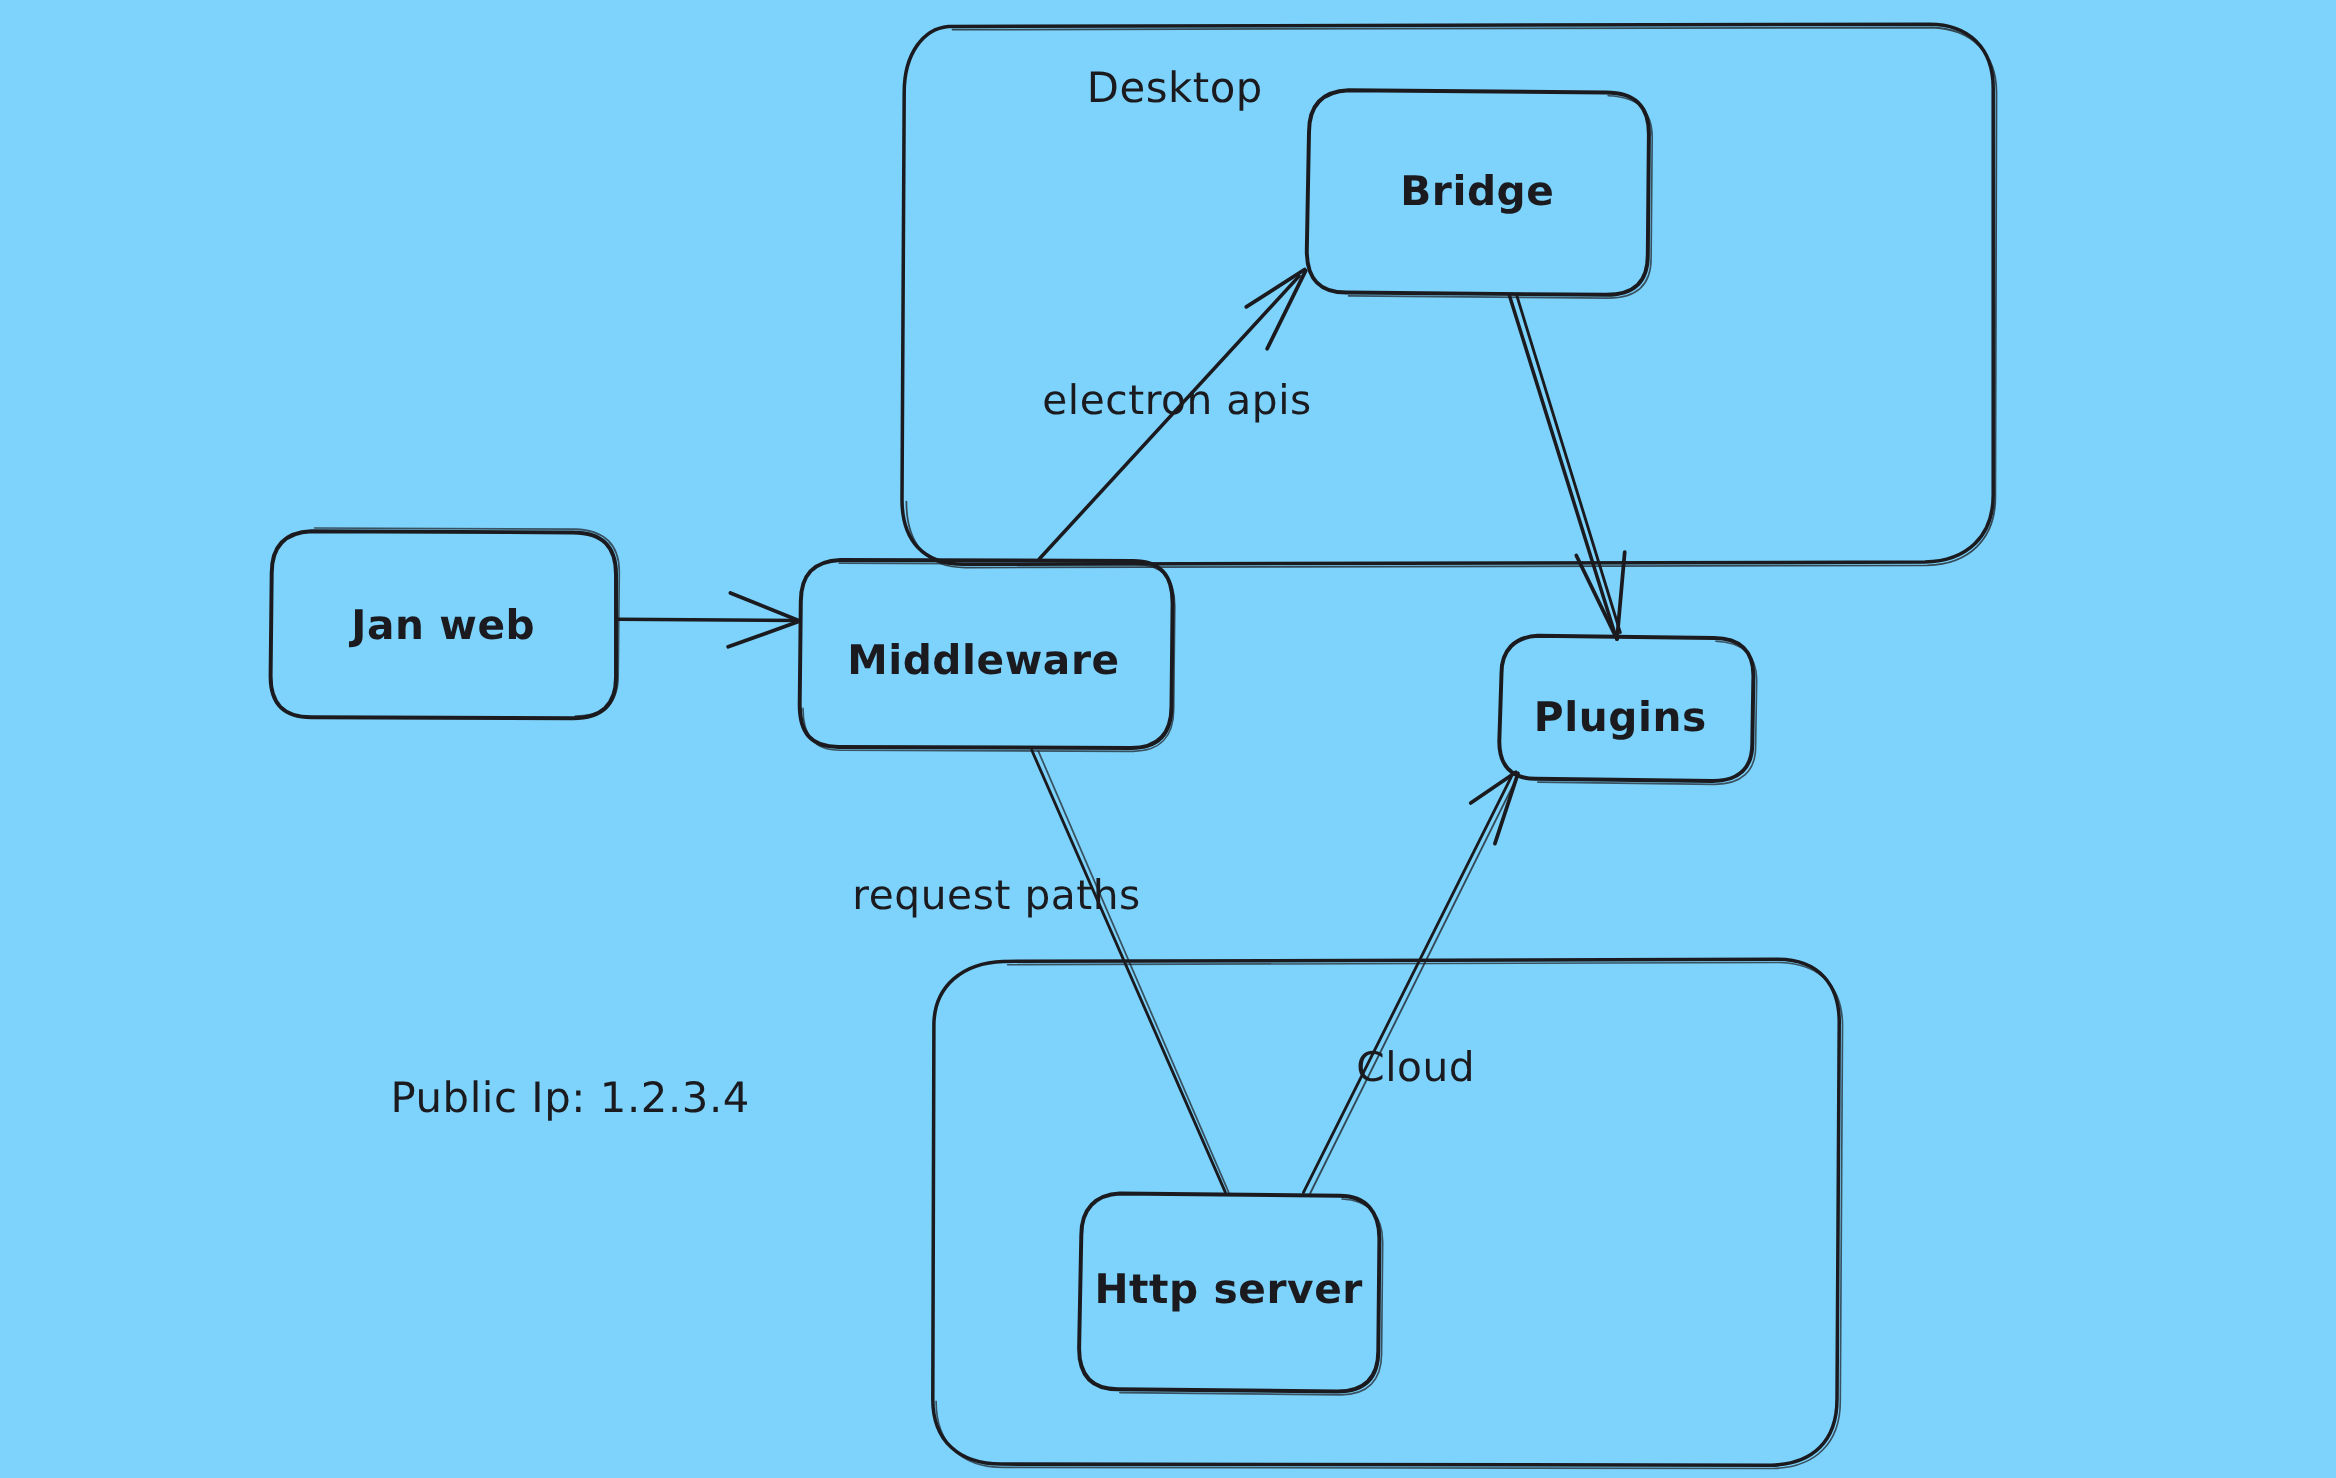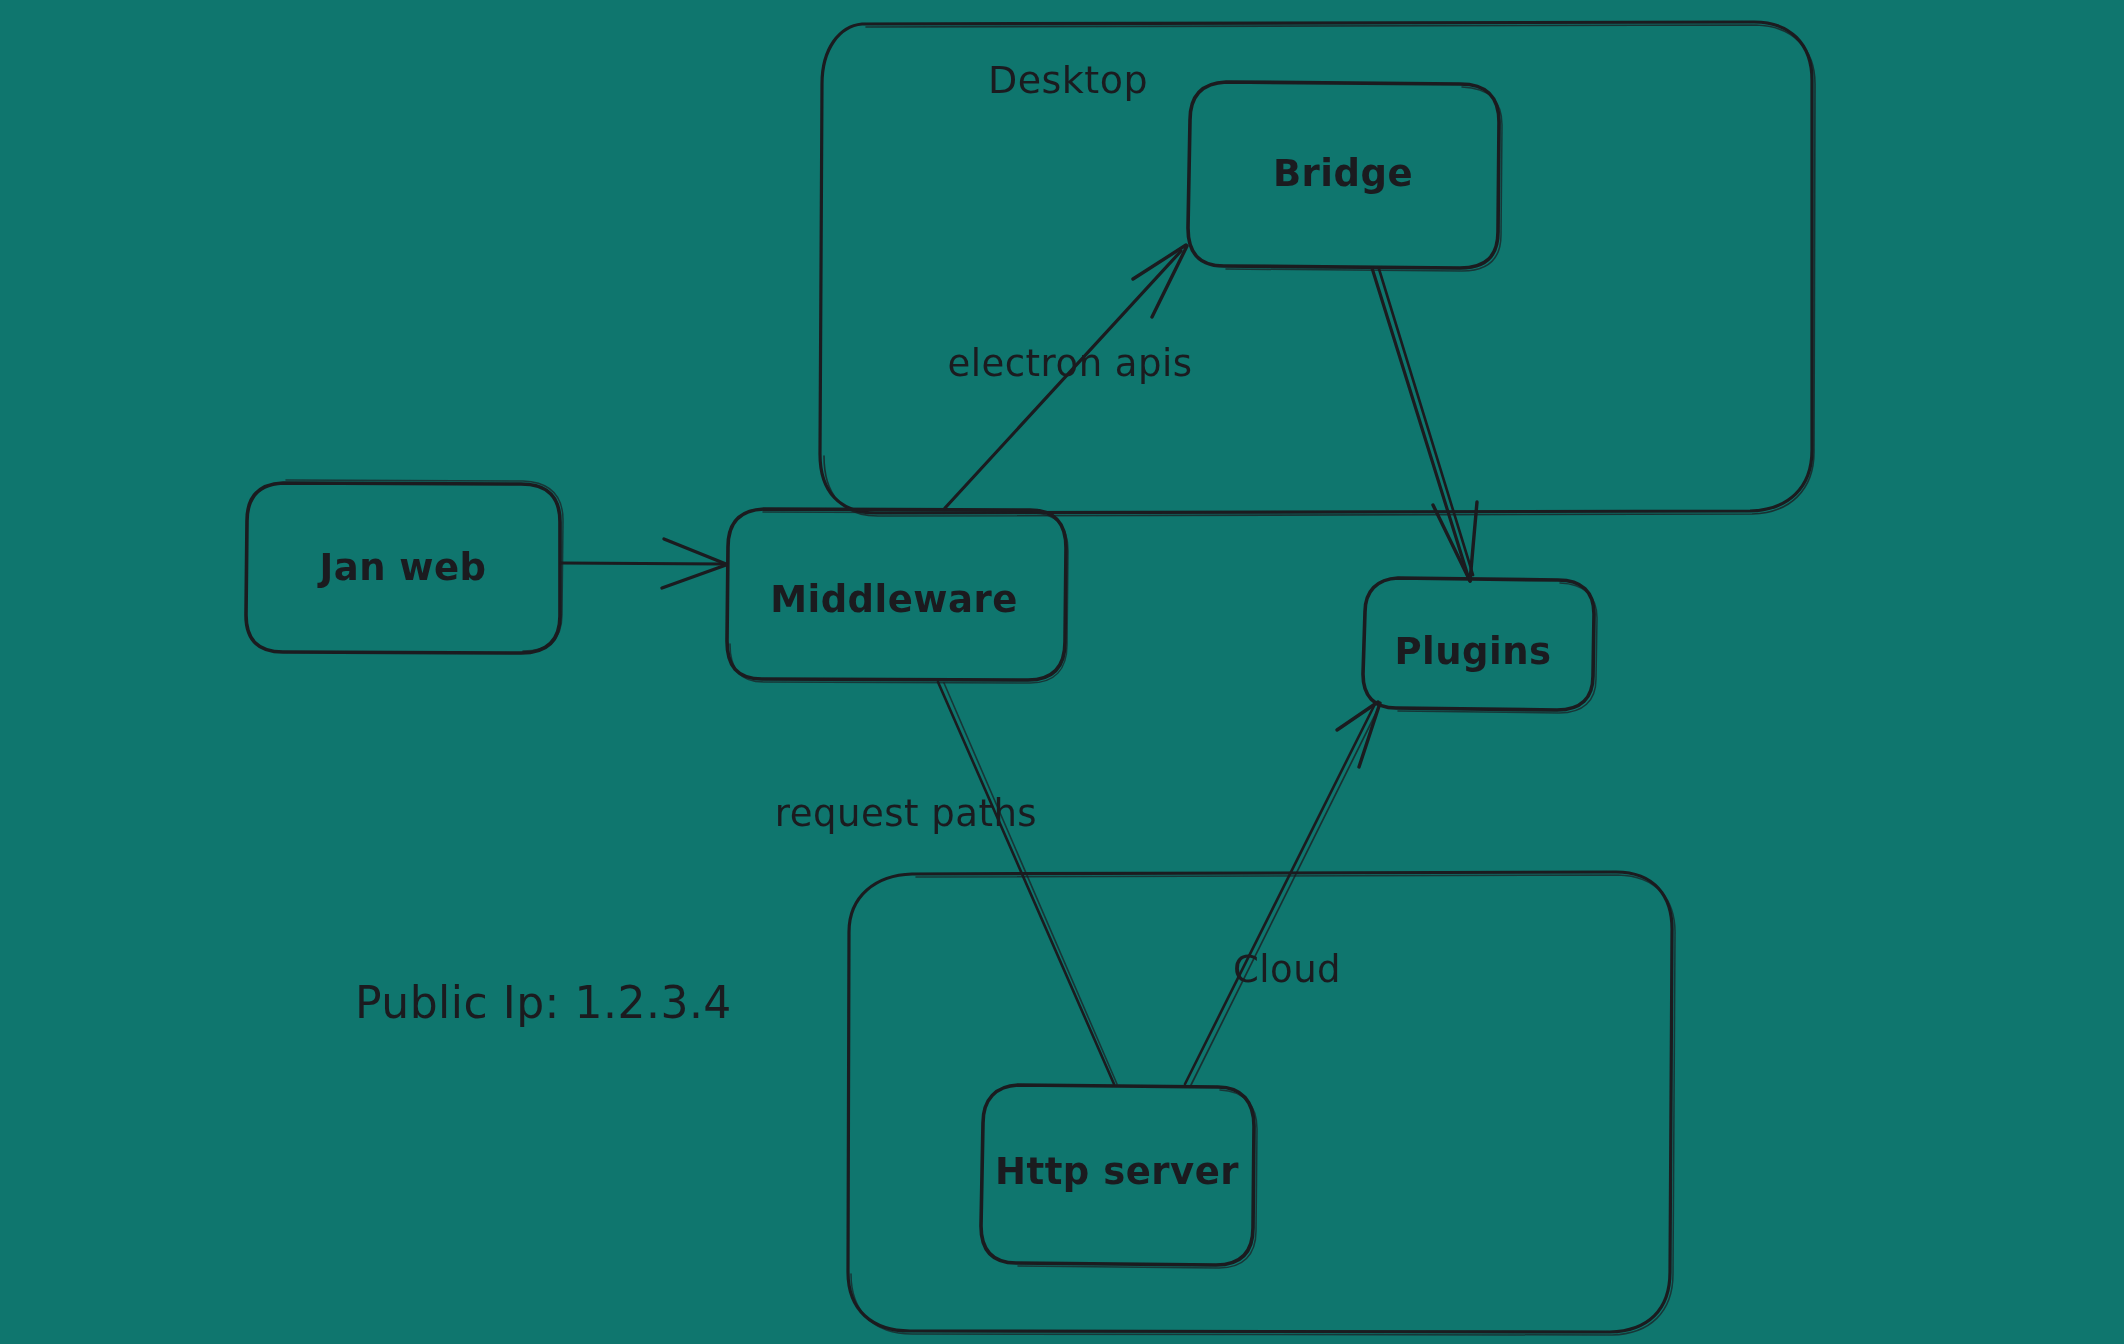--- a/index.html
+++ b/index.html
@@ -10,21 +10,21 @@
   body {
     width: 2124px;
     height: 1344px;
     overflow: hidden;
     font-family: "DejaVu Sans", sans-serif;
   }
   #canvas-root {
     position: relative;
     width: 2124px;
     height: 1344px;
-    background: #0f766e;
+    background: #7dd3fc;
   }
   svg#diagram {
     position: absolute;
     top: 0;
     left: 0;
     width: 2124px;
     height: 1344px;
     display: block;
   }
   .stroke {
@@ -67,21 +67,21 @@
   .group-label {
     font-size: 38px;
     text-align: center;
     transform: translate(-50%, -50%);
   }
   .edge-label {
     font-size: 37px;
     transform: translate(-50%, -50%);
   }
   .note-label {
-    font-size: 44px;
+    font-size: 38px;
     line-height: 1.42;
   }
 </style>
 </head>
 <body>
 
 <div id="canvas-root">
 
   <svg id="diagram" viewBox="0 0 2124 1344">
 

